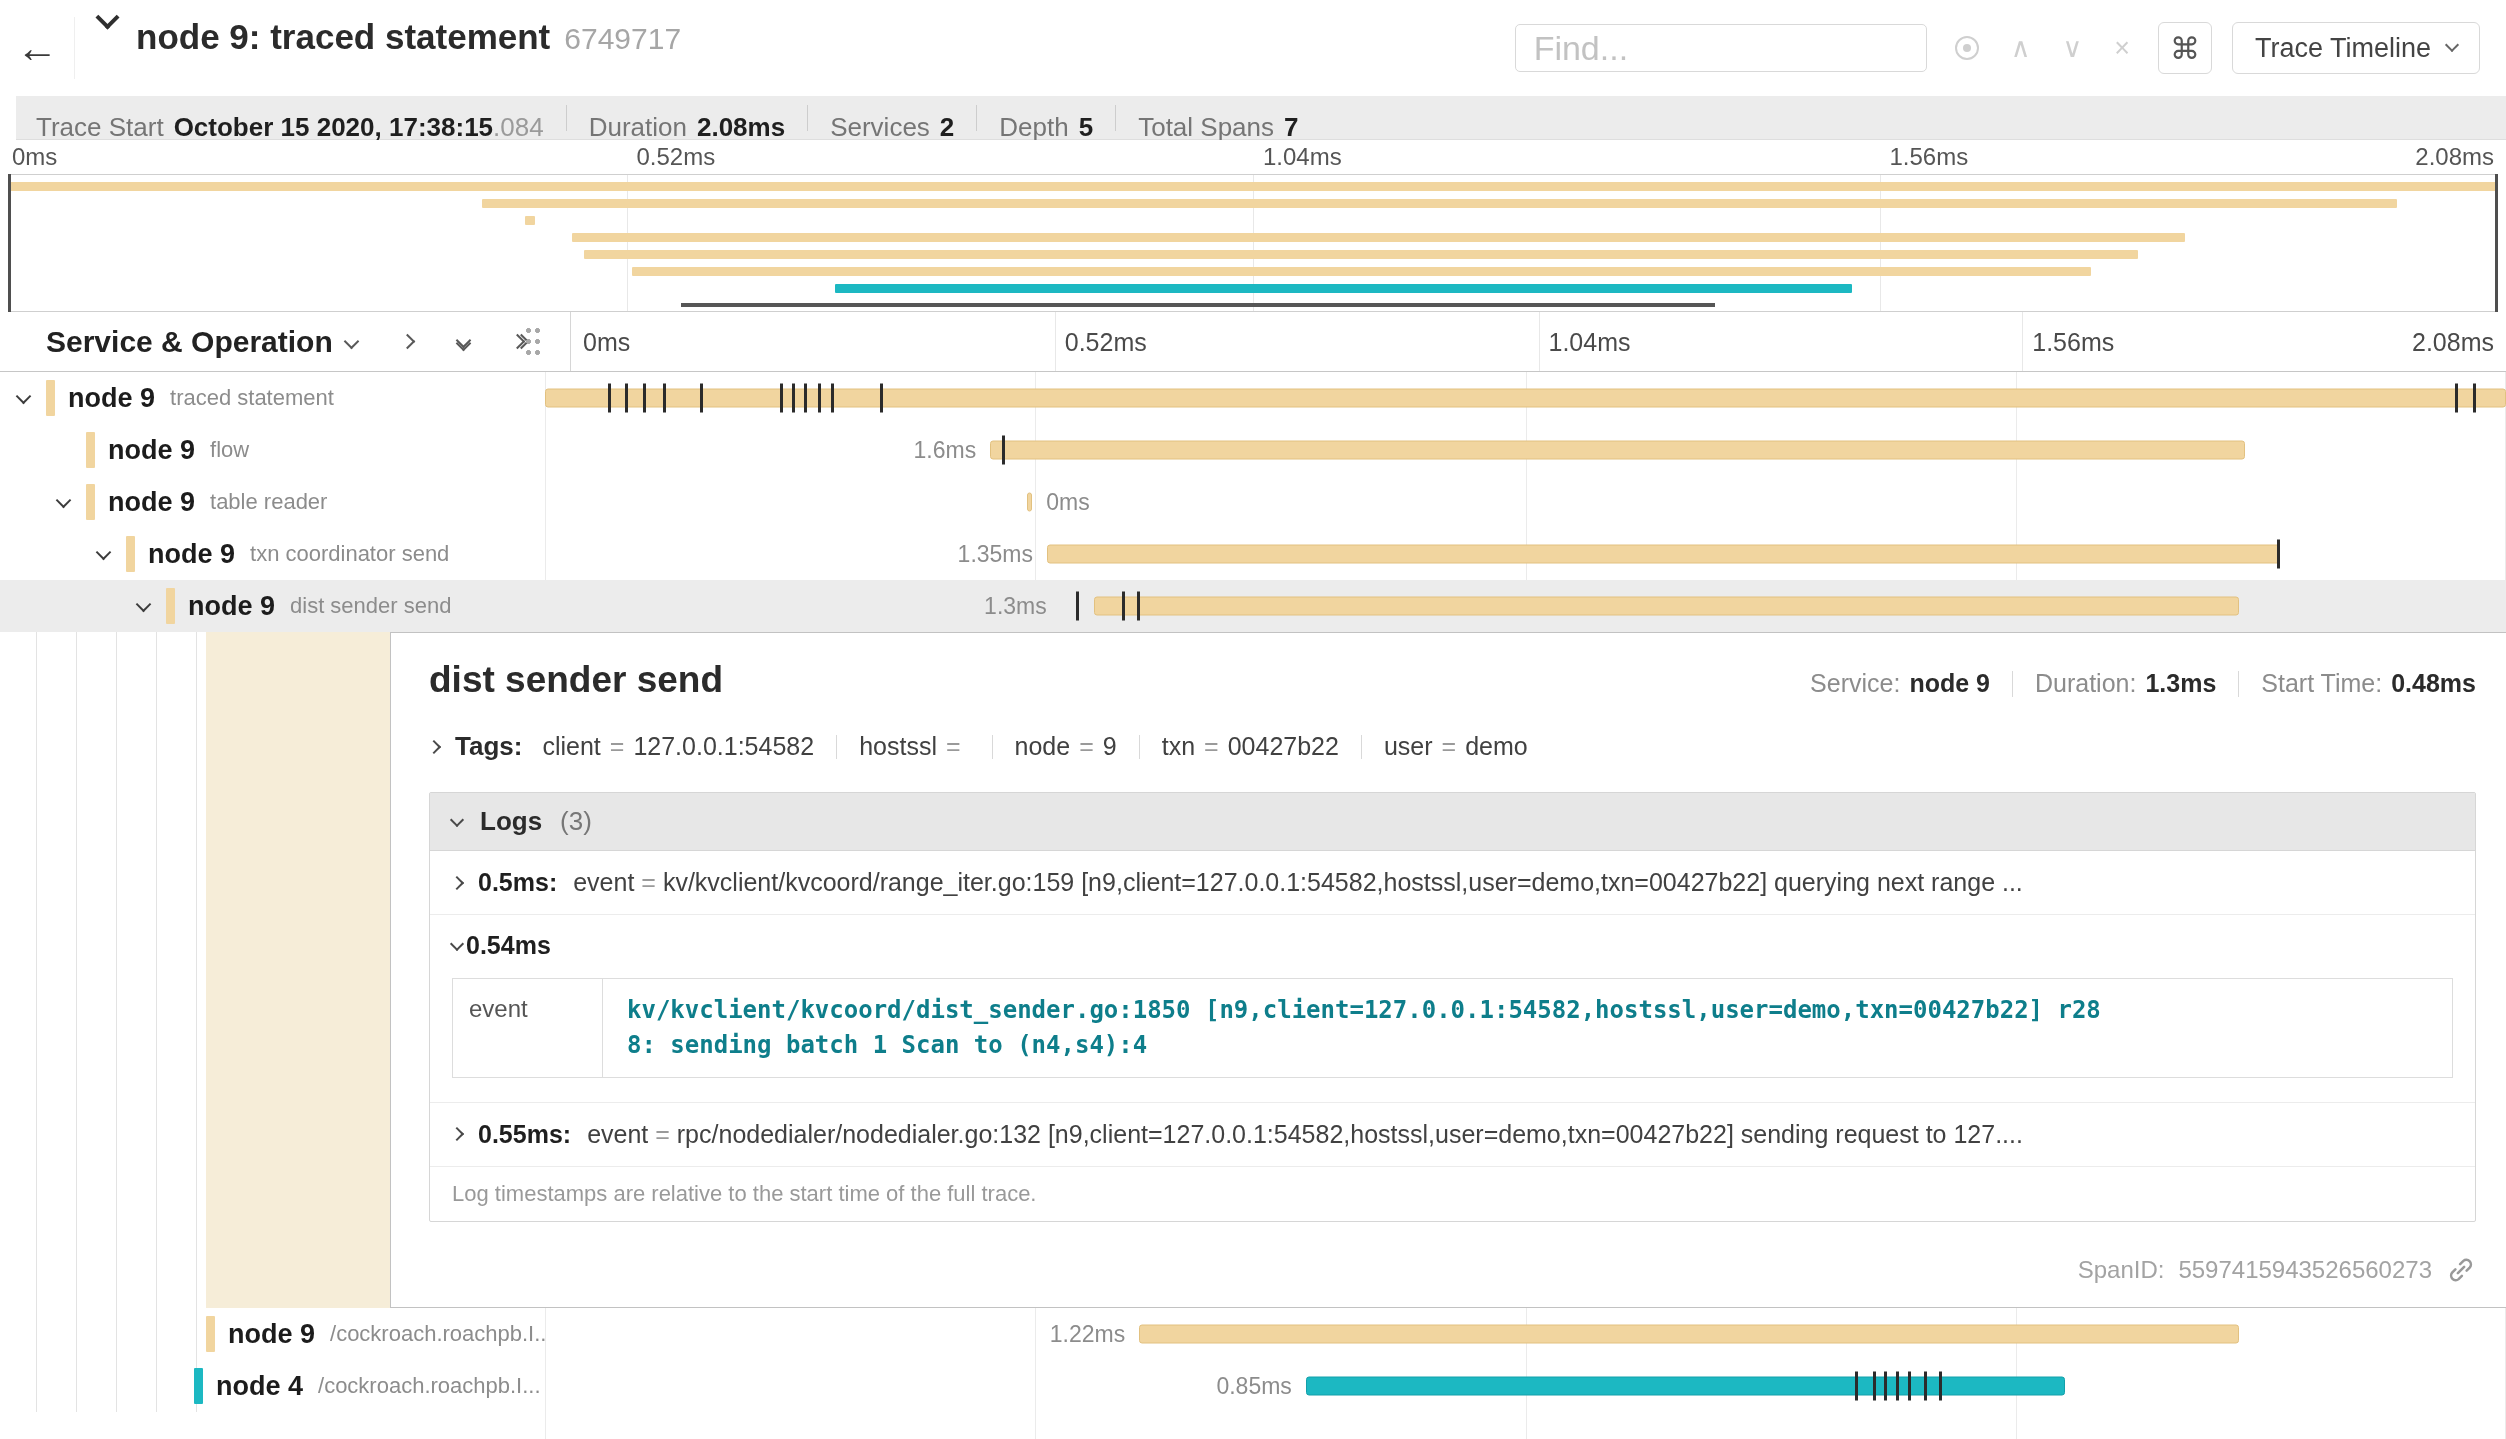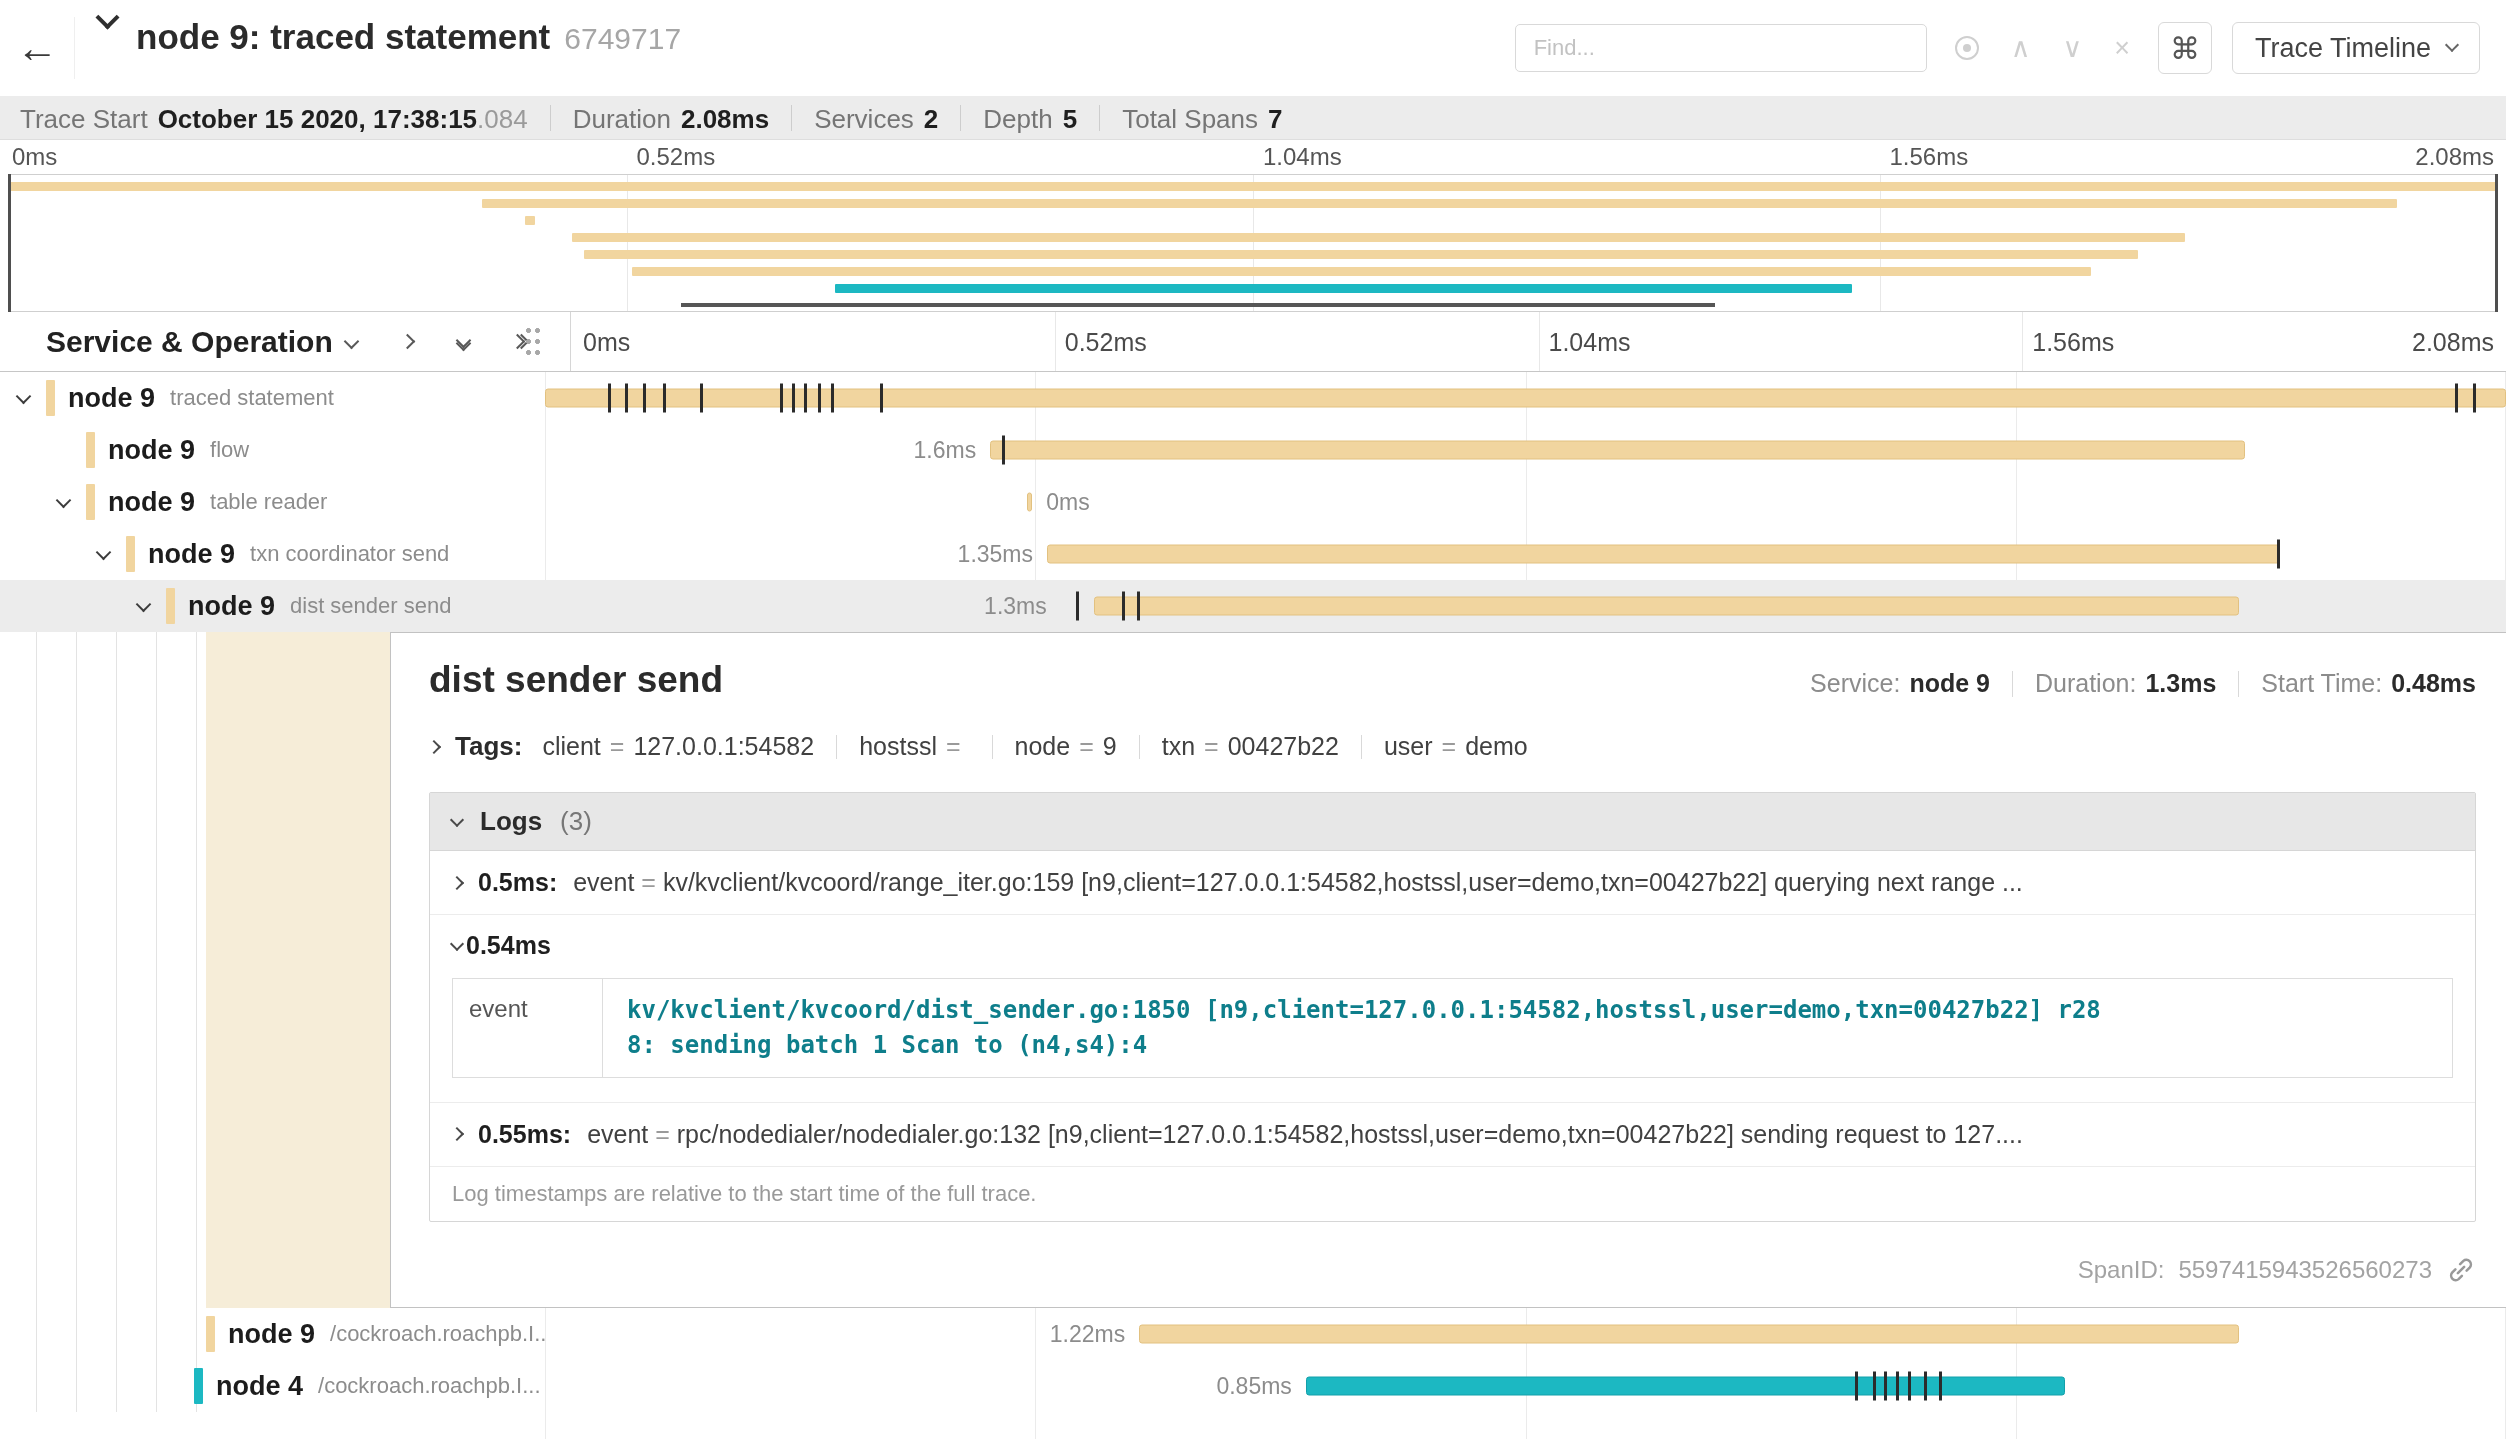--- a/index.html
+++ b/index.html
@@ -11,32 +11,32 @@
   .topbar { height:96px; flex:0 0 96px; display:flex; align-items:center; background:#fff; padding-right:26px; }
   .back-btn { width:74px; height:96px; display:flex; align-items:center; justify-content:center; font-size:42px; color:#3a3a3a; background:none; border:none; cursor:pointer; font-family:inherit; }
   .title-group { display:flex; align-items:flex-start; gap:20px; padding-left:24px; height:62px; border-left:1px solid #efefef; }
   .chev { display:inline-block; border:solid #2f2f2f; border-width:0 3px 3px 0; width:14px; height:14px; }
   .chev.down { transform:rotate(45deg); }
   .chev.right { transform:rotate(-45deg); }
   .title-chev { width:17px; height:17px; border-width:0 4px 4px 0; margin-top:-8px; }
   .trace-title { font-size:35px; font-weight:700; color:#2b2b2b; white-space:nowrap; }
   .trace-id { font-size:30px; font-weight:400; color:#a6a6a6; margin-left:14px; }
   .top-right { margin-left:auto; display:flex; align-items:center; }
-  .find-input { width:412px; height:48px; border:1px solid #d9d9d9; border-radius:5px; padding:0 18px; font-size:22px; color:#555; outline:none; font-family:inherit; }
+  .find-input { width:412px; height:48px; border:1px solid #d9d9d9; border-radius:5px; padding:0 18px; font-size:34px; color:#555; outline:none; font-family:inherit; }
   .find-input::placeholder { color:#c2c2c2; }
   .find-icons { display:flex; align-items:center; gap:32px; margin:0 28px; }
   .fi { font-size:27px; color:#cfcfcf; line-height:1; }
   .fi-circle { width:24px; height:24px; border:2px solid #cfcfcf; border-radius:50%; position:relative; display:inline-block; }
   .fi-circle::after { content:""; position:absolute; inset:6px; background:#cfcfcf; border-radius:50%; }
   .icon-btn { width:54px; height:52px; border:1px solid #d9d9d9; border-radius:6px; background:#fff; font-size:30px; color:#555; display:flex; align-items:center; justify-content:center; cursor:pointer; font-family:inherit; }
   .view-btn { height:52px; border:1px solid #d9d9d9; border-radius:6px; background:#fff; padding:0 22px; font-size:27px; color:#444; display:flex; align-items:center; gap:16px; margin-left:20px; cursor:pointer; font-family:inherit; white-space:nowrap; }
   .btn-chev { width:10px; height:10px; border-width:0 2.5px 2.5px 0; border-color:#666; margin-top:-6px; }
 
   
-  .summary { height:44px; flex:0 0 44px; background:#ececec; border-bottom:1px solid #dedede; display:flex; align-items:flex-end; padding:4px 20px; font-size:26px; }
+  .summary { height:44px; flex:0 0 44px; background:#ececec; border-bottom:1px solid #dedede; display:flex; align-items:flex-start; padding:16px 20px; font-size:26px;margin-left:16px; }
   .s-item { display:flex; align-items:baseline; gap:10px; white-space:nowrap; }
   .s-label { color:#757575; }
   .s-value { color:#1f1f1f; font-weight:700; }
   .s-ms { color:#9a9a9a; font-weight:400; }
   .s-sep { border-left:1px solid #cdcdcd; height:26px; margin:0 22px; align-self:center; }
 
   
   .minimap { height:172px; flex:0 0 172px; position:relative; background:#fff; }
   .mm-labels { position:relative; height:34px; font-size:24px; color:#555; }
   .mm-label { position:absolute; top:50%; transform:translateY(-50%); white-space:nowrap; }

